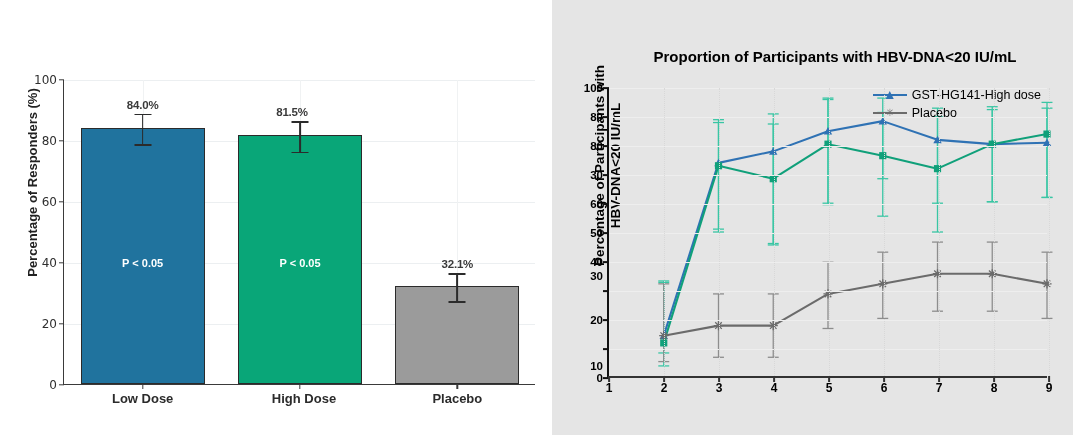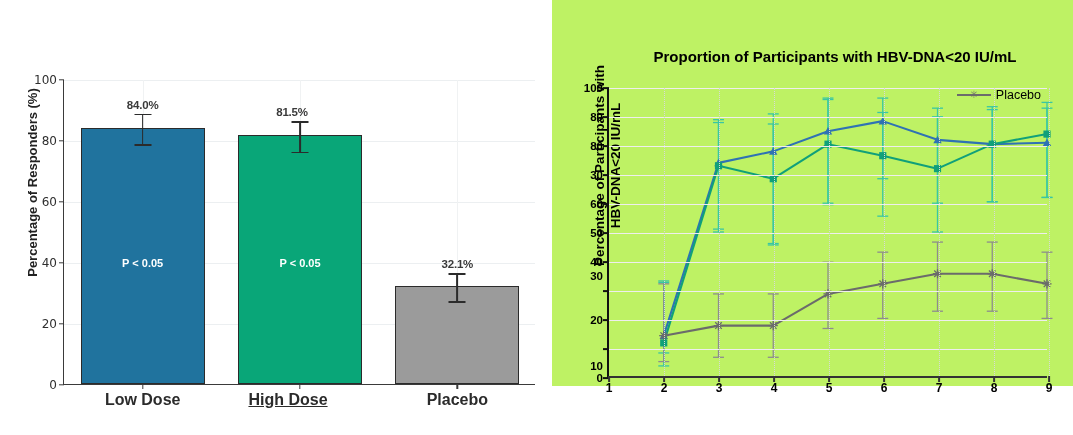--- a/index.html
+++ b/index.html
@@ -20,25 +20,25 @@
   .ytick{position:absolute;right:calc(100% + 7px);transform:translateY(-50%);
     font-size:12px;color:#2f2f2f;font-family:"DejaVu Sans",sans-serif;white-space:nowrap;}
   .ytick-mark{position:absolute;right:100%;width:5px;height:1.4px;background:#3a3a3a;transform:translateY(-50%);}
   .bar{position:absolute;bottom:0;border:1.4px solid #2b2b2b;box-sizing:border-box;}
   .bar-val{position:absolute;transform:translate(-50%,-100%);font-size:11.5px;font-weight:bold;
     color:#3a3a3a;white-space:nowrap;letter-spacing:-.2px;}
   .bar-p{position:absolute;transform:translate(-50%,-50%);font-size:11px;font-weight:bold;color:#fff;white-space:nowrap;}
   .errbar{position:absolute;width:1.8px;background:#2b2b2b;transform:translateX(-50%);}
   .errcap{position:absolute;height:1.8px;width:17px;background:#2b2b2b;transform:translateX(-50%);}
   .xcat{position:absolute;top:calc(100% + 7px);transform:translateX(-50%);
-    font-size:16px;font-weight:bold;color:#2b2b2b;white-space:nowrap;}
+    font-size:13px;font-weight:bold;color:#2b2b2b;white-space:nowrap;}
   .xtick-mark{position:absolute;top:100%;width:1.4px;height:5px;background:#3a3a3a;transform:translateX(-50%);}
 
   
-  #line-panel{position:absolute;left:552px;top:0;width:521px;height:386px;background:#bef264;}
+  #line-panel{position:absolute;left:552px;top:0;width:521px;height:435px;background:#e5e5e5;}
   #line-title{position:absolute;left:48px;top:48px;width:470px;text-align:center;
     font-size:15px;font-weight:bold;color:#000;}
   #line-ylabel{position:absolute;left:-94px;top:150px;width:300px;text-align:center;
     transform:rotate(-90deg);font-size:13.5px;font-weight:bold;color:#000;line-height:1.15;}
   #line-plot{position:absolute;left:55px;top:88px;width:440px;height:290px;
     border-left:2.2px solid #111;border-bottom:2.6px solid #333;box-sizing:border-box;}
   .lgrid-h{position:absolute;left:0;width:100%;height:1px;background:#eeeeee;}
   .lgrid-v{position:absolute;top:0;height:100%;width:1px;border-left:1px dotted #d8d8d8;}
   .lytick{position:absolute;right:calc(100% + 6px);transform:translateY(-50%);
     font-size:11.5px;font-weight:bold;color:#000;white-space:nowrap;}
@@ -91,21 +91,21 @@
         <div class="xtick-mark" style="left: 78.6667px;"></div>
         <div class="xcat" style="left: 78.6667px;">Low Dose</div>
         <div class="bar-grid-v" style="left: 236px;"></div>
         <div class="bar" style="left: 174px; width: 124px; height: 248.575px; background: rgb(9, 166, 120);"></div>
         <div class="errbar" style="left: 236px; top: 41.175px; height: 30.5px;"></div>
         <div class="errcap" style="left: 236px; top: 41.175px;"></div>
         <div class="errcap" style="left: 236px; top: 71.675px;"></div>
         <div class="bar-val" style="left: 228px; top: 38.175px;">81.5%</div>
         <div class="bar-p" style="left: 236px; top: 183px;">P &lt; 0.05</div>
         <div class="xtick-mark" style="left: 236px;"></div>
-        <div class="xcat" style="left: 224px; text-decoration: underline;">High Dose</div>
+        <div class="xcat" style="left: 240px;">High Dose</div>
         <div class="bar-grid-v" style="left: 393.333px;"></div>
         <div class="bar" style="left: 331.333px; width: 124px; height: 97.905px; background: rgb(155, 155, 155);"></div>
         <div class="errbar" style="left: 393.333px; top: 193.37px; height: 27.45px;"></div>
         <div class="errcap" style="left: 393.333px; top: 193.37px;"></div>
         <div class="errcap" style="left: 393.333px; top: 220.82px;"></div>
         <div class="bar-val" style="left: 393.333px; top: 190.37px;">32.1%</div>
         <div class="xtick-mark" style="left: 393.333px;"></div>
         <div class="xcat" style="left: 393.333px;">Placebo</div>
       </div>
   </div>
@@ -222,20 +222,27 @@
             <path d="M215.4,207.35000000000002 L224.6,207.35000000000002 M220,202.75000000000003 L220,211.95000000000002 M216.7,204.05 L223.3,210.65000000000003 M223.3,204.05 L216.7,210.65000000000003" stroke="#6b6b6b" stroke-width="1.3" fill="none"></path>
             <path d="M270.4,197.2 L279.6,197.2 M275,192.6 L275,201.79999999999998 M271.7,193.89999999999998 L278.3,200.5 M278.3,193.89999999999998 L271.7,200.5" stroke="#6b6b6b" stroke-width="1.3" fill="none"></path>
             <path d="M325.4,187.05 L334.6,187.05 M330,182.45000000000002 L330,191.65 M326.7,183.75 L333.3,190.35000000000002 M333.3,183.75 L326.7,190.35000000000002" stroke="#6b6b6b" stroke-width="1.3" fill="none"></path>
             <path d="M380.4,187.05 L389.6,187.05 M385,182.45000000000002 L385,191.65 M381.7,183.75 L388.3,190.35000000000002 M388.3,183.75 L381.7,190.35000000000002" stroke="#6b6b6b" stroke-width="1.3" fill="none"></path>
             <path d="M435.4,197.2 L444.6,197.2 M440,192.6 L440,201.79999999999998 M436.7,193.89999999999998 L443.3,200.5 M443.3,193.89999999999998 L436.7,200.5" stroke="#6b6b6b" stroke-width="1.3" fill="none"></path>
           </g>
         </svg>
       <div id="legend">
           <div class="legend-row">
             <div class="legend-swatch">
+              <i style="background: rgb(47, 114, 180);"></i>
+              <b style="background: rgb(47, 114, 180); clip-path: polygon(50% 0px, 100% 100%, 0px 100%);"></b>
+            </div>
+            <span>GST-HG141-High dose</span>
+          </div>
+          <div class="legend-row">
+            <div class="legend-swatch">
               <i style="background: rgb(107, 107, 107);"></i>
               <b style="background: none; color: rgb(107, 107, 107); font: 10px / 8px &quot;Liberation Sans&quot;, sans-serif;">✳</b>
             </div>
             <span>Placebo</span>
           </div>
         </div>
     <div class="lytick-mark" style="top: 290px;"></div>
         <div class="lytick" style="top: 290px;">0</div>
         <div class="lgrid-h" style="top: 261px;"></div>
         <div class="lytick-mark" style="top: 261px;"></div>

